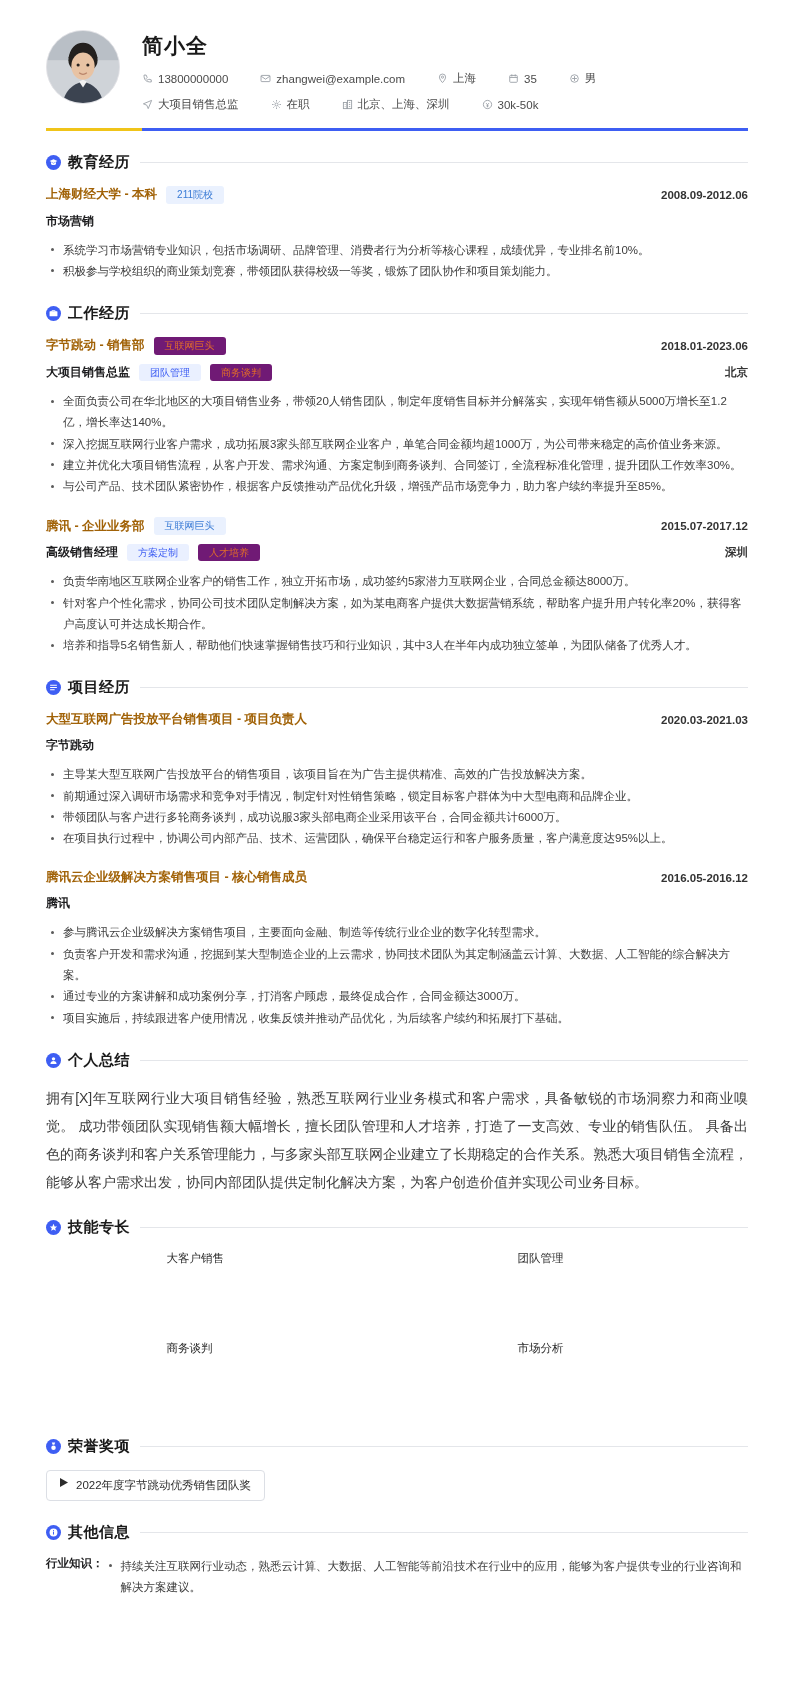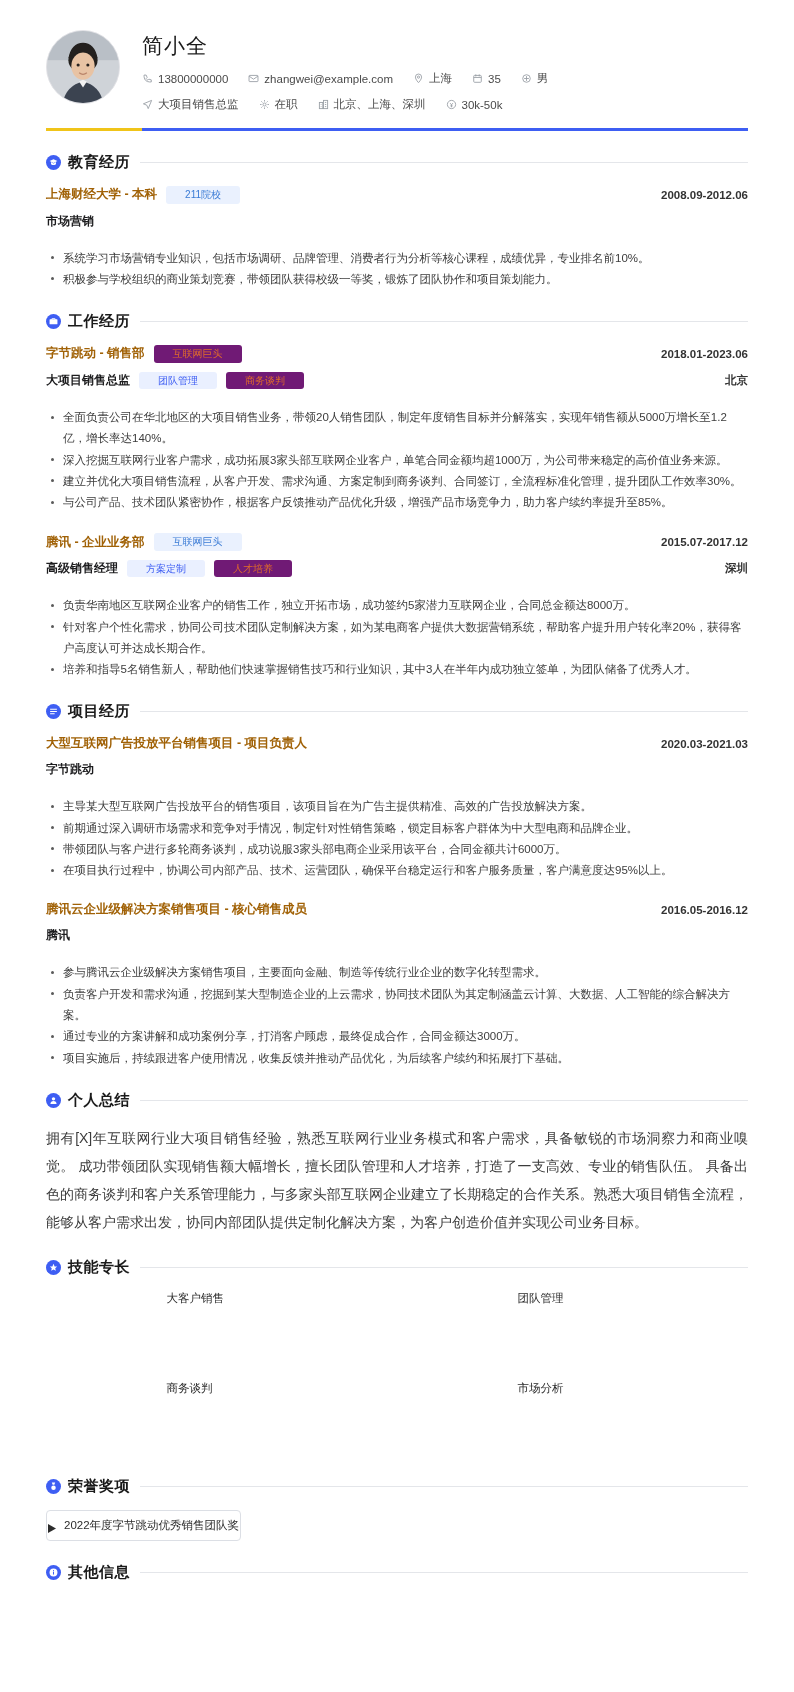--- a/index.html
+++ b/index.html
@@ -19,23 +19,23 @@
   
   .header { display: flex; align-items: flex-start; gap: 22px; padding: 6px 0 0 0; }
   .avatar {
     width: 74px; height: 74px; border-radius: 50%;
     overflow: hidden; flex: 0 0 74px; border: 1px solid #e2e2e6;
     background: #d8dade;
     position: relative;
   }
   .avatar svg { display: block; width: 100%; height: 100%; }
   .hd-right { flex: 1; padding-top: 2px; }
-  .name { font-size: 21px; font-weight: normal; color: #1a1a1a; letter-spacing: 1px; }
+  .name { font-size: 21px; font-weight: bold; color: #1a1a1a; letter-spacing: 1px; }
   .meta-row { display: flex; flex-wrap: wrap; align-items: center; margin-top: 11px; font-size: 11.5px; color: #4a4a4a; }
-  .meta-item { display: flex; align-items: center; margin-right: 20px; white-space: nowrap; }
+  .meta-item { display: flex; align-items: center; margin-right: 32px; white-space: nowrap; }
   .meta-item .ic { margin-right: 5px; color: #9aa0a6; display: inline-flex; }
   .meta-item .ic svg { display: block; }
   .rule-wrap { margin-top: 16px; display: flex; height: 3px; }
   .rule-a { width: 96px; background: #f0c419; }
   .rule-b { flex: 1; background: #3e5ef3; }
 
   
   .section { margin-top: 22px; }
   .sec-head { display: flex; align-items: center; }
   .sec-ico {
@@ -53,28 +53,28 @@
   .entry:last-child { margin-bottom: 0; }
   .e-row { display: flex; align-items: center; }
   .e-left { display: flex; align-items: center; flex: 1; min-width: 0; }
   .e-title { font-size: 12.5px; font-weight: bold; color: #a16207; }
   .e-right { font-size: 11.5px; color: #333; font-weight: bold; white-space: nowrap; margin-left: 10px; }
   .e-right.light { font-weight: bold; }
   .e-sub-row { display: flex; align-items: center; margin-top: 9px; }
   .e-sub { font-size: 12px; font-weight: bold; color: #1d1d1f; }
   .e-org { font-size: 12px; font-weight: bold; color: #1d1d1f; margin-top: 9px; }
   .tag {
-    display: inline-block; font-size: 10px; padding: 2px 19px; border-radius: 3px;
+    display: inline-block; font-size: 10px; padding: 2px 11px; border-radius: 3px;
     margin-left: 9px; white-space: nowrap; line-height: 1.35;
   }
   .tag.blue { background: #eaf0ff; color: #3e5ef3; }
   .tag.orange { background: #701a75; color: #e06c2a; }
   .tag.lblue { background: #eaf1fe; color: #3a7bd5; }
 
-  ul.bullets { list-style: none; margin-top: 18px; }
+  ul.bullets { list-style: none; margin-top: 10px; }
   ul.bullets li {
     position: relative; padding-left: 17px; font-size: 11.5px; line-height: 1.85;
     color: #3c3c3c;
   }
   ul.bullets li::before {
     content: ""; position: absolute; left: 5px; top: 8.5px;
     width: 3px; height: 3px; background: #5a5a5a; border-radius: 50%;
   }
 
   
@@ -83,22 +83,22 @@
   
   .skills { display: flex; flex-wrap: wrap; row-gap: 16px; }
   .skill { width: 50%; display: flex; align-items: center; padding-right: 36px; flex-direction: column; }
   .skill-name { font-size: 11.5px; color: #2c2c2c; width: 74px; flex: 0 0 74px; }
   .bar { flex: 1; height: 9px; background: #e6e7eb; border-radius: 2px; overflow: hidden; }
   .bar > i { display: block; height: 100%; background: #4a6cf7; border-radius: 2px; }
 
   
   .honors { display: flex; flex-wrap: wrap; gap: 12px; }
   .honor {
-    display: flex; align-items: flex-end; border: 1px solid #dcdfe5; border-radius: 4px;
-    padding: 7px 1px; font-size: 11.5px; color: #2c2c2c; background: #fff;
+    display: flex; align-items: flex-start; border: 1px solid #dcdfe5; border-radius: 4px;
+    padding: 7px 13px; font-size: 11.5px; color: #2c2c2c; background: #fff;
   }
   .honor .tri { margin-right: 8px; color: #2c2c2c; display: inline-flex; }
 
   
   .other-row { display: flex; align-items: flex-start; }
   .other-label { font-size: 11.5px; font-weight: bold; color: #1d1d1f; white-space: nowrap; }
   .other-ul { list-style: none; flex: 1; }
   .other-ul li {
     position: relative; padding-left: 17px; font-size: 11.5px; line-height: 1.85; color: #3c3c3c;
   }
@@ -446,15 +446,23 @@
       <span class="sec-ico">
         <svg width="9" height="9" viewBox="0 0 16 16" fill="#fff">
             <circle cx="8" cy="8" r="7"></circle>
             <rect x="7.1" y="6.6" width="1.8" height="5" fill="#3e5ef3"></rect>
             <rect x="7.1" y="3.8" width="1.8" height="1.8" fill="#3e5ef3"></rect>
           </svg>
       </span>
       <span class="sec-title">其他信息</span>
       <span class="sec-line"></span>
     </div>
+    <div class="sec-body">
+      <div class="other-row">
+        <span class="other-label">行业知识：</span>
+        <ul class="other-ul">
+          <li>持续关注互联网行业动态，熟悉云计算、大数据、人工智能等前沿技术在行业中的应用，能够为客户提供专业的行业咨询和解决方案建议。</li>
+        </ul>
+      </div>
+    </div>
   </div>
 
 </div>
 
 </body></html>

